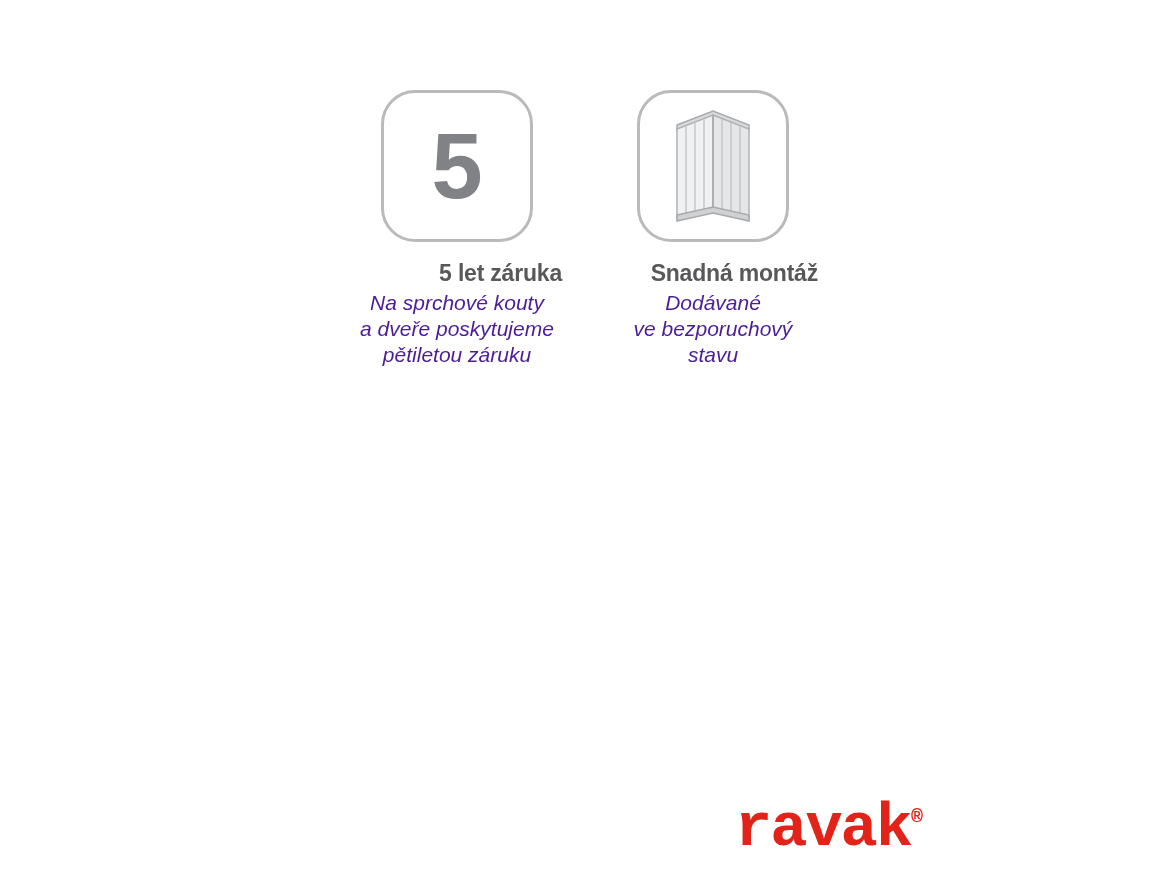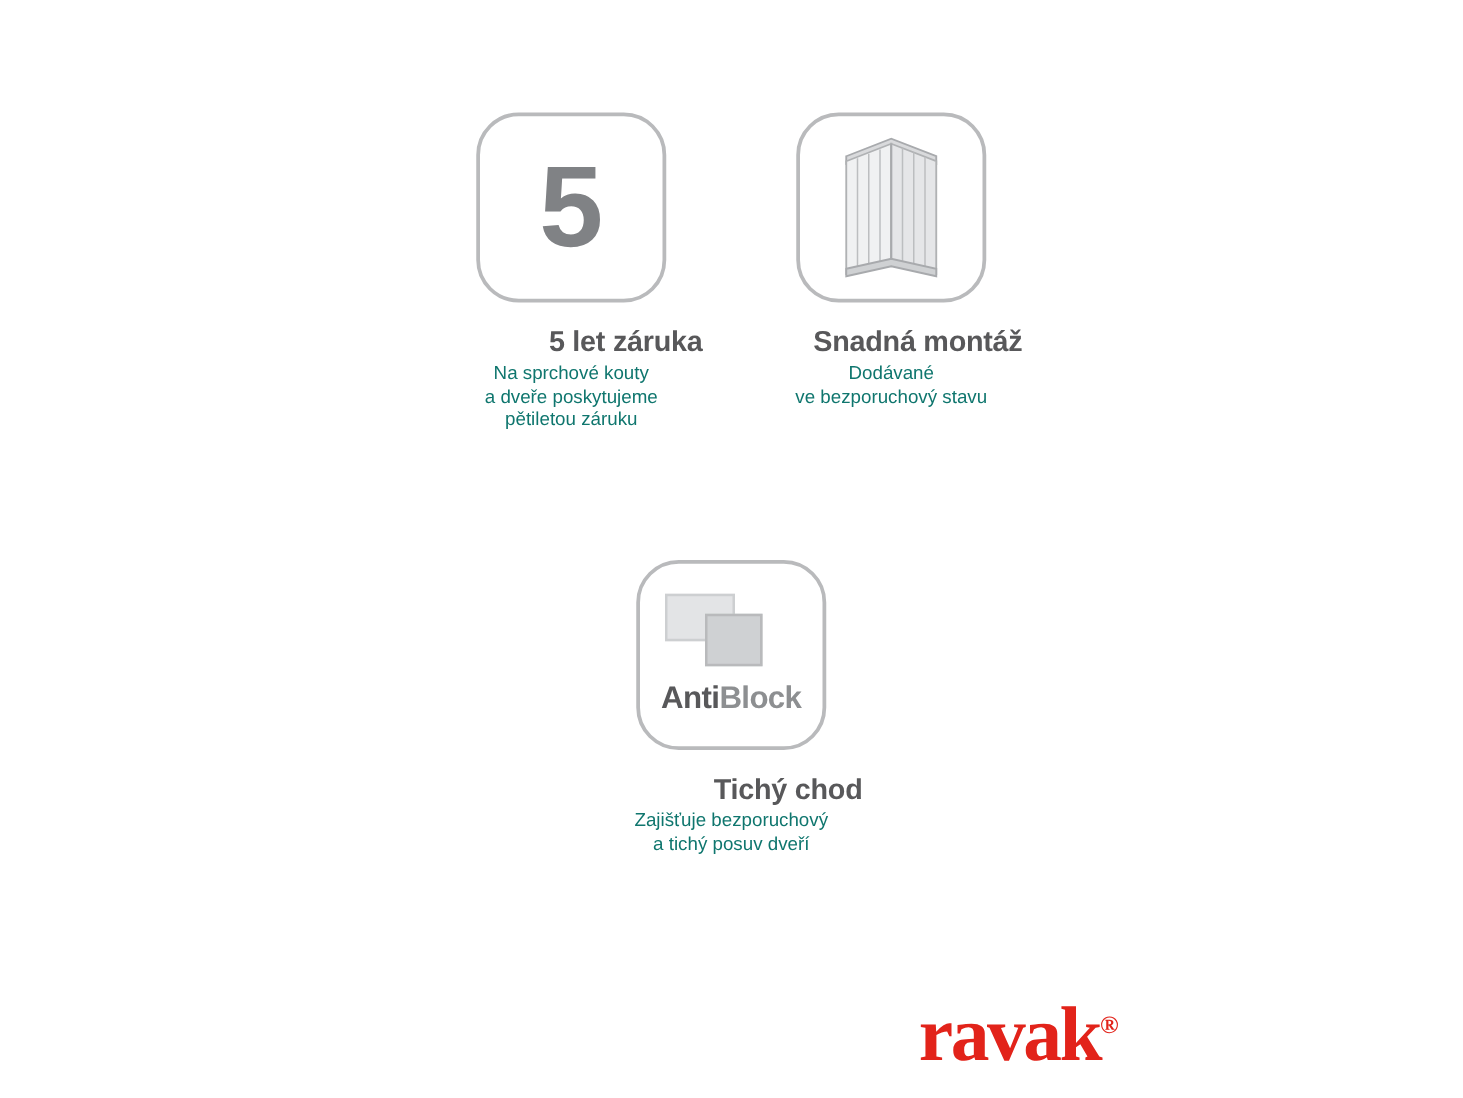--- a/index.html
+++ b/index.html
@@ -44,25 +44,26 @@
     font-size: 23px;
     font-weight: bold;
     color: #58585a;
     margin-top: 18px;
     letter-spacing: -0.2px;
     line-height: 1.15;
     text-align: right;
   }
 
   .feature-desc {
-    font-size: 15px;
-    color: #0f766e;
+    font-size: 21px;
+    color: #4c1d95;
     line-height: 1.22;
     margin-top: 4px;
     white-space: pre-line;
+    font-style: italic;
   }
 
   
   #feature-warranty {
     left: 352px;
     top: 90px;
     width: 210px;
   }
   #feature-assembly {
     left: 608px;
@@ -137,21 +138,21 @@
 
   
   #brand-logo {
     position: absolute;
     left: 735px;
     top: 793px;
     color: #e2231a;
     font-size: 62px;
     font-weight: bold;
     letter-spacing: -2px;
-    font-family: Liberation Serif, serif;
+    font-family: Liberation Mono, monospace;
   }
   #brand-logo .reg {
     font-size: 20px;
     vertical-align: super;
     letter-spacing: 0;
   }
 </style>
 </head>
 <body>
 
@@ -190,34 +191,18 @@
 
           <polygon points="16,108 52,100 88,108 88,114 52,106 16,114" fill="#cfd1d3" stroke="#a8aaad" stroke-width="1.5"></polygon>
         </svg>
       </span>
     </div>
     <div class="feature-title">Snadná montáž</div>
     <div class="feature-desc">Dodávané
 ve bezporuchový stavu</div>
   </div>
 
-  <div class="feature" id="feature-quiet">
-    <div class="icon-box">
-      <div class="antiblock-wrap">
-        <div class="ab-squares">
-          <div class="ab-sq-back"></div>
-          <div class="ab-sq-front"></div>
-        </div>
-        <div class="ab-text">
-          <span class="ab-anti">Anti</span><span class="ab-block">Block</span>
-        </div>
-      </div>
-    </div>
-    <div class="feature-title">Tichý chod</div>
-    <div class="feature-desc">Zajišťuje bezporuchový
-a tichý posuv dveří</div>
-  </div>
 
   <div id="brand-logo">
     <span>ravak</span><span class="reg">®</span>
   </div>
 
 </div>
 
 </body></html>

